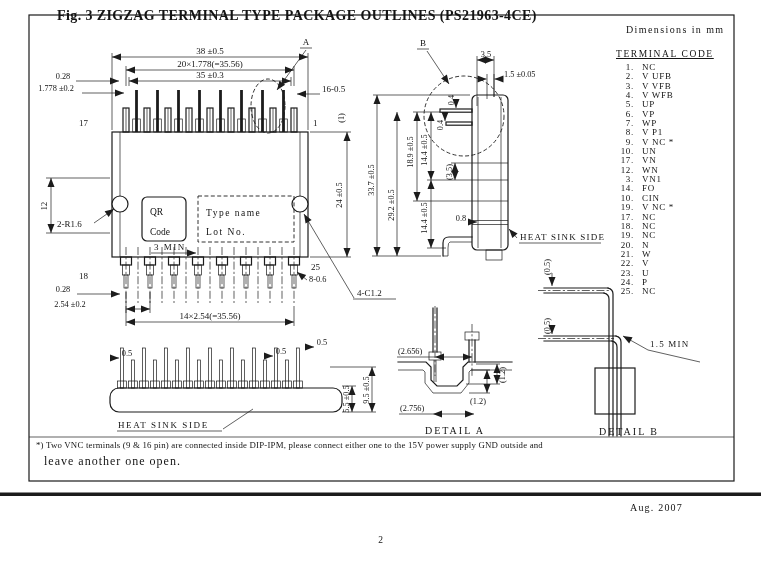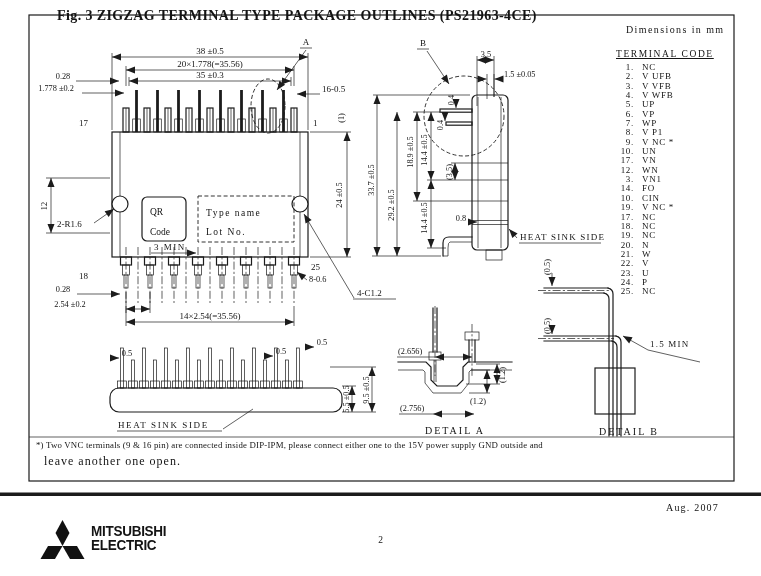--- a/index.html
+++ b/index.html
@@ -8,21 +8,21 @@
   .abs{position:absolute;}
   
   .fig-title{left:33px;top:8px;font-weight:bold;font-size:14px;letter-spacing:.4px;white-space:nowrap;margin-left:24px;}
   .dims-note{left:626px;top:24px;font-size:10px;letter-spacing:1.4px;white-space:nowrap;}
   .tc{left:616px;top:49px;width:118px;}
   .tc-head{font-size:9.5px;letter-spacing:1.6px;text-decoration:underline;margin-bottom:4px;white-space:nowrap;}
   .tc-row{display:flex;font-size:9px;line-height:9.35px;letter-spacing:.7px;white-space:nowrap;}
   .tc-n{width:18px;text-align:right;margin-right:8px;flex:none;}
   .footnote1{left:36px;top:440px;font-size:8.8px;letter-spacing:.2px;white-space:nowrap;}
   .footnote2{left:44px;top:454px;font-size:12px;letter-spacing:1px;white-space:nowrap;}
-  .date{left:666px;top:502px;font-size:10px;letter-spacing:1.2px;white-space:nowrap;}
+  .date{left:630px;top:502px;font-size:10px;letter-spacing:1.2px;white-space:nowrap;}
   .pagenum{left:0;top:535px;width:761px;text-align:center;font-size:9.5px;}
   .logo{left:40px;top:517px;display:flex;align-items:flex-start;}
   .logo-text{margin-left:5px;margin-top:7px;font-family:"Liberation Sans",sans-serif;font-weight:bold;
              font-size:15px;line-height:13.5px;letter-spacing:-.3px;transform:scaleX(.9);transform-origin:left top;white-space:nowrap;}
   
   svg.dwg{position:absolute;left:0;top:0;}
   .ln{stroke:#1c1c1c;stroke-width:1.2;fill:none;stroke-linecap:square;}
   .tn{stroke:#1c1c1c;stroke-width:.7;fill:none;}
   .dm{stroke:#1c1c1c;stroke-width:.7;fill:none;}
   .cl{stroke:#1c1c1c;stroke-width:.7;fill:none;stroke-dasharray:8 2.2 2.2 2.2;}
@@ -446,25 +446,14 @@
         <span class="tc-n">25.</span>
         <span>NC</span>
       </div>
   </div>
 
   <div class="abs footnote1">*) Two VNC terminals (9 &amp; 16 pin) are connected inside DIP-IPM, please connect either one to the 15V power supply GND outside and</div>
   <div class="abs footnote2">leave another one open.</div>
   <div class="abs date">Aug. 2007</div>
   <div class="abs pagenum">2</div>
 
-  <div class="abs logo">
-    <svg width="46" height="44" viewBox="0 0 46 44">
-      <polygon points="22.5,3 29.5,16 22.5,29 15.5,16" fill="#111"></polygon>
-      <polygon points="0.5,42 8,29 22.5,29 15,42" fill="#111"></polygon>
-      <polygon points="44.5,42 37,29 22.5,29 30,42" fill="#111"></polygon>
-    </svg>
-    <div class="logo-text">
-      <div>MITSUBISHI</div>
-      <div>ELECTRIC</div>
-    </div>
-  </div>
 
 </div>
 
 </body></html>

